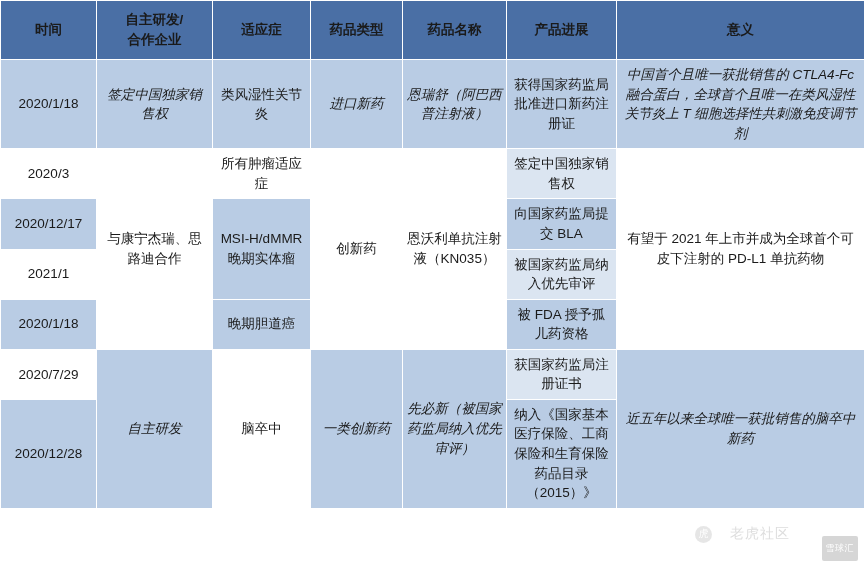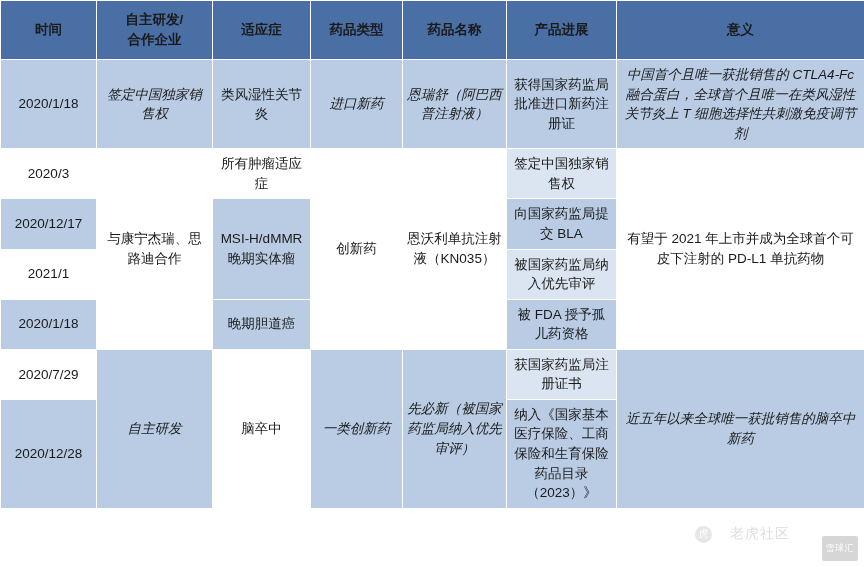--- a/index.html
+++ b/index.html
@@ -172,21 +172,21 @@
           <td class="band-light">2020/7/29</td>
           <td rowspan="2" class="merge-dark">自主研发</td>
           <td rowspan="2" class="band-light">脑卒中</td>
           <td rowspan="2" class="merge-dark">一类创新药</td>
           <td rowspan="2" class="merge-dark">先必新（被国家药监局纳入优先审评）</td>
           <td class="band-mid">获国家药监局注册证书</td>
           <td rowspan="2" class="merge-dark">近五年以来全球唯一获批销售的脑卒中新药</td>
         </tr>
         <tr>
           <td class="band-dark">2020/12/28</td>
-          <td class="band-dark">纳入《国家基本医疗保险、工商保险和生育保险药品目录（2023）》</td>
+          <td class="band-dark">纳入《国家基本医疗保险、工商保险和生育保险药品目录（2015）》</td>
         </tr>
       </tbody>
   </table>
 
   <div class="watermark">
     <span class="wm-circle">虎</span>
     <span class="wm-text">老虎社区</span>
   </div>
 
   <div class="corner-badge">雪球汇</div>

